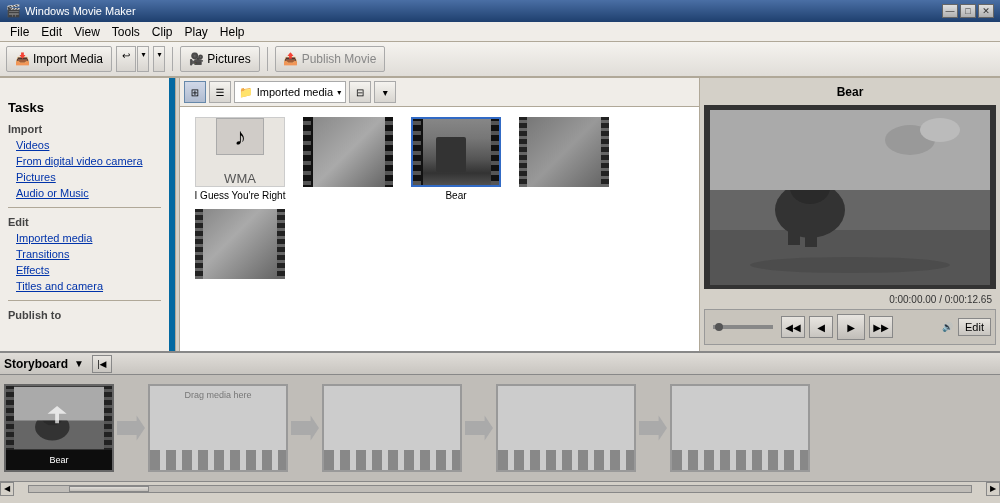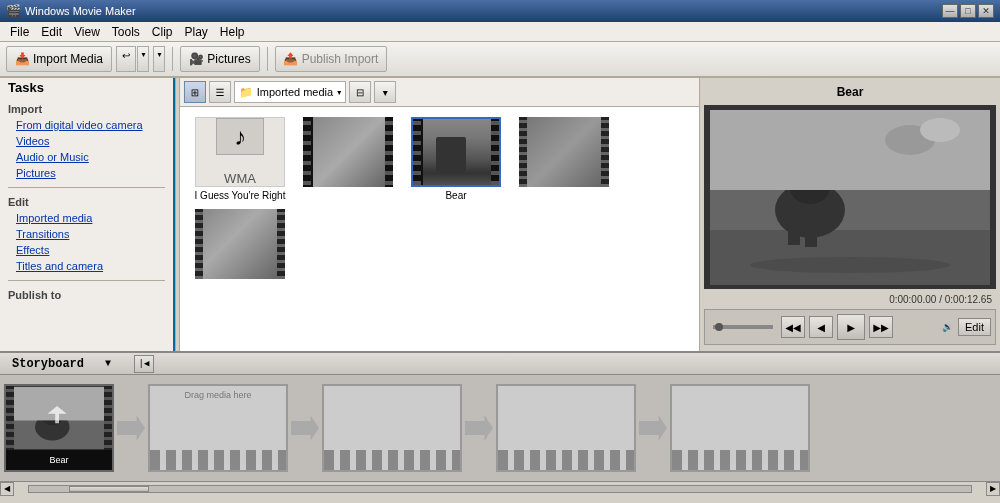--- a/index.html
+++ b/index.html
@@ -21,21 +21,21 @@
     .toolbar-btn { display: flex; align-items: center; gap: 3px; padding: 3px 8px; background: linear-gradient(to bottom, #f5f3ef, #d8d5d0); border: 1px solid #aaa; cursor: pointer; font-size: 12px; height: 26px; border-radius: 2px; }
     .toolbar-sep { width: 1px; background: #aaa; height: 24px; margin: 0 3px; }
     .toolbar-undo { display: flex; align-items: center; gap: 1px; }
     .undo-btn { padding: 3px 5px; background: linear-gradient(to bottom, #f5f3ef, #d8d5d0); border: 1px solid #aaa; cursor: pointer; height: 26px; font-size: 10px; }
     .undo-drop { padding: 3px 3px; background: linear-gradient(to bottom, #f5f3ef, #d8d5d0); border: 1px solid #aaa; cursor: pointer; height: 26px; font-size: 8px; }
 
     
     .main-content { display: flex; height: calc(503px - 22px - 20px - 36px - 22px - 130px); }
 
     
-    .tasks-panel { width: 175px; min-width: 175px; background: #f0ede8; border-right: 2px solid #0369a1; overflow-y: auto; padding: 0 0; }
+    .tasks-panel { width: 175px; min-width: 175px; background: #f0ede8; border-right: 6px solid #0369a1; overflow-y: auto; padding: 20px 0; }
     .tasks-title { font-weight: bold; padding: 2px 8px 4px; font-size: 13px; }
     .task-section { padding: 2px 0; }
     .task-section-title { font-weight: bold; padding: 2px 8px; font-size: 11px; color: #444; }
     .task-link { padding: 2px 16px; color: #0033aa; cursor: pointer; text-decoration: underline; font-size: 11px; display: block; }
     .section-divider { height: 1px; background: #b0a898; margin: 4px 8px; }
 
     
     .media-panel { flex: 1; display: flex; flex-direction: column; background: #fff; border-right: 1px solid #b0a898; }
     .media-toolbar { display: flex; align-items: center; padding: 3px 4px; background: #f0ede8; border-bottom: 1px solid #b0a898; gap: 3px; }
     .media-view-btn { width: 22px; height: 22px; background: linear-gradient(to bottom, #f5f3ef, #d8d5d0); border: 1px solid #aaa; cursor: pointer; display: flex; align-items: center; justify-content: center; font-size: 10px; }
@@ -60,21 +60,21 @@
     .preview-title { text-align: center; font-size: 12px; font-weight: bold; padding: 3px; }
     .preview-video { background: #333; flex: 1; margin: 3px 0; display: flex; align-items: center; justify-content: center; overflow: hidden; }
     .preview-time { text-align: right; font-size: 10px; padding: 2px 4px; color: #333; }
     .preview-controls { display: flex; align-items: center; justify-content: center; gap: 4px; padding: 4px; background: #c8c4bc; border: 1px solid #999; margin: 2px 0; }
     .ctrl-btn { width: 24px; height: 22px; background: linear-gradient(to bottom, #e8e5e0, #c8c5c0); border: 1px solid #888; cursor: pointer; display: flex; align-items: center; justify-content: center; font-size: 10px; }
     .ctrl-btn.play { width: 28px; height: 26px; background: linear-gradient(to bottom, #e8e5e0, #c0bdb8); }
     .split-btn { font-size: 11px; padding: 2px 6px; background: linear-gradient(to bottom, #e8e5e0, #c8c5c0); border: 1px solid #888; cursor: pointer; }
 
     
     .storyboard { height: 130px; background: #c0bdb8; border-top: 2px solid #888; display: flex; flex-direction: column; }
-    .storyboard-toolbar { height: 22px; background: linear-gradient(to bottom, #e0ddd8, #c8c5c0); border-bottom: 1px solid #888; display: flex; align-items: center; padding: 0 12px; gap: 21px; font-family: Liberation Mono, monospace; }
+    .storyboard-toolbar { height: 22px; background: linear-gradient(to bottom, #e0ddd8, #c8c5c0); border-bottom: 1px solid #888; display: flex; align-items: center; padding: 0 4px; gap: 6px; }
     .storyboard-label { font-size: 12px; font-weight: bold; }
     .storyboard-dd-btn { display: flex; align-items: center; gap: 2px; font-size: 10px; cursor: pointer; }
     .storyboard-content { display: flex; align-items: center; padding: 4px; gap: 0; overflow-x: auto; flex: 1; }
     .storyboard-clip { display: flex; align-items: flex-start; }
     
     
     .scroll-h { height: 14px; background: #d4d0c8; border-top: 1px solid #888; display: flex; align-items: center; }
     .scroll-track { flex: 1; height: 8px; background: #c0bdb8; margin: 0 14px; border: 1px solid #888; }
     .scroll-thumb { width: 80px; height: 6px; background: linear-gradient(to bottom, #e0ddd8, #c0bdb8); border: 1px solid #888; margin-left: 40px; }
 
@@ -121,34 +121,34 @@
   </div>
   <div class="undo-drop">▾</div>
   <div class="toolbar-sep"></div>
   <div class="toolbar-btn">
     <span>🎥</span>
     <span>Pictures</span>
   </div>
   <div class="toolbar-sep"></div>
   <div class="toolbar-btn" style="color:#888;">
     <span>📤</span>
-    <span>Publish Import</span>
+    <span>Publish Movie</span>
   </div>
 </div>
 
 <div class="main-content">
 
   <div class="tasks-panel">
     <div class="tasks-title">Tasks</div>
     <div class="task-section">
       <div class="task-section-title">Import</div>
+      <a class="task-link">Videos</a>
       <a class="task-link">From digital video camera</a>
-      <a class="task-link">Videos</a>
+      <a class="task-link">Pictures</a>
       <a class="task-link">Audio or Music</a>
-      <a class="task-link">Pictures</a>
     </div>
     <div class="section-divider"></div>
     <div class="task-section">
       <div class="task-section-title">Edit</div>
       <a class="task-link">Imported media</a>
       <a class="task-link">Transitions</a>
       <a class="task-link">Effects</a>
       <a class="task-link">Titles and camera</a>
     </div>
     <div class="section-divider"></div>

